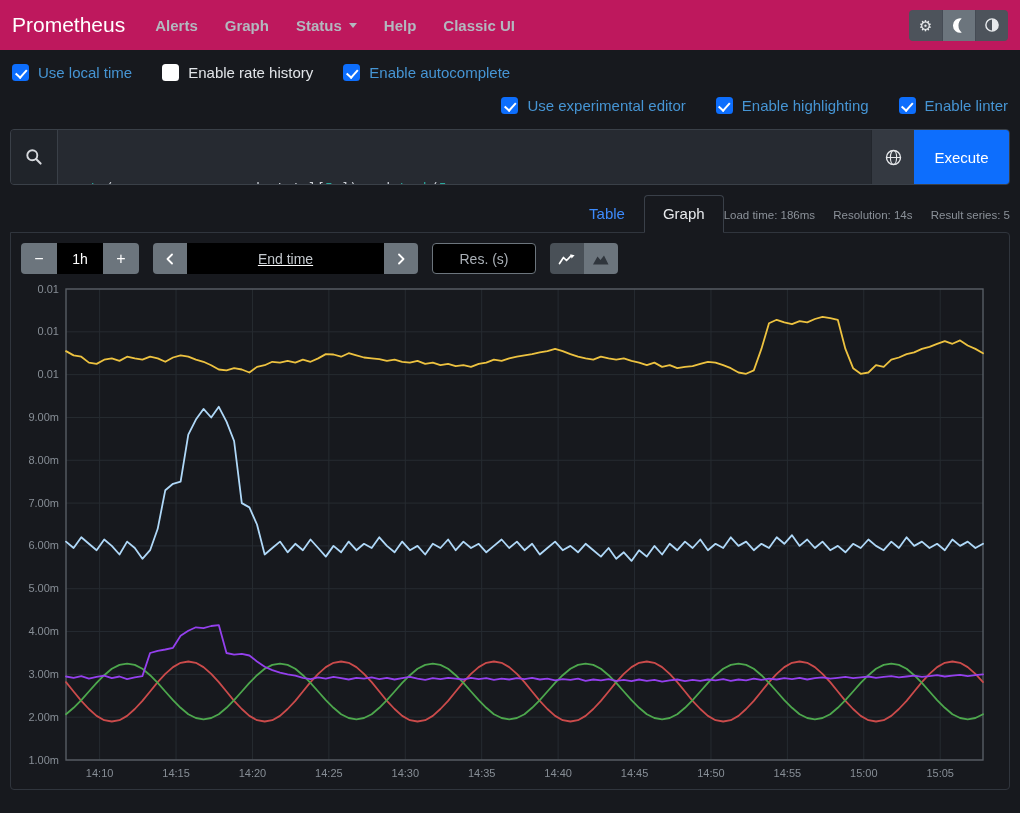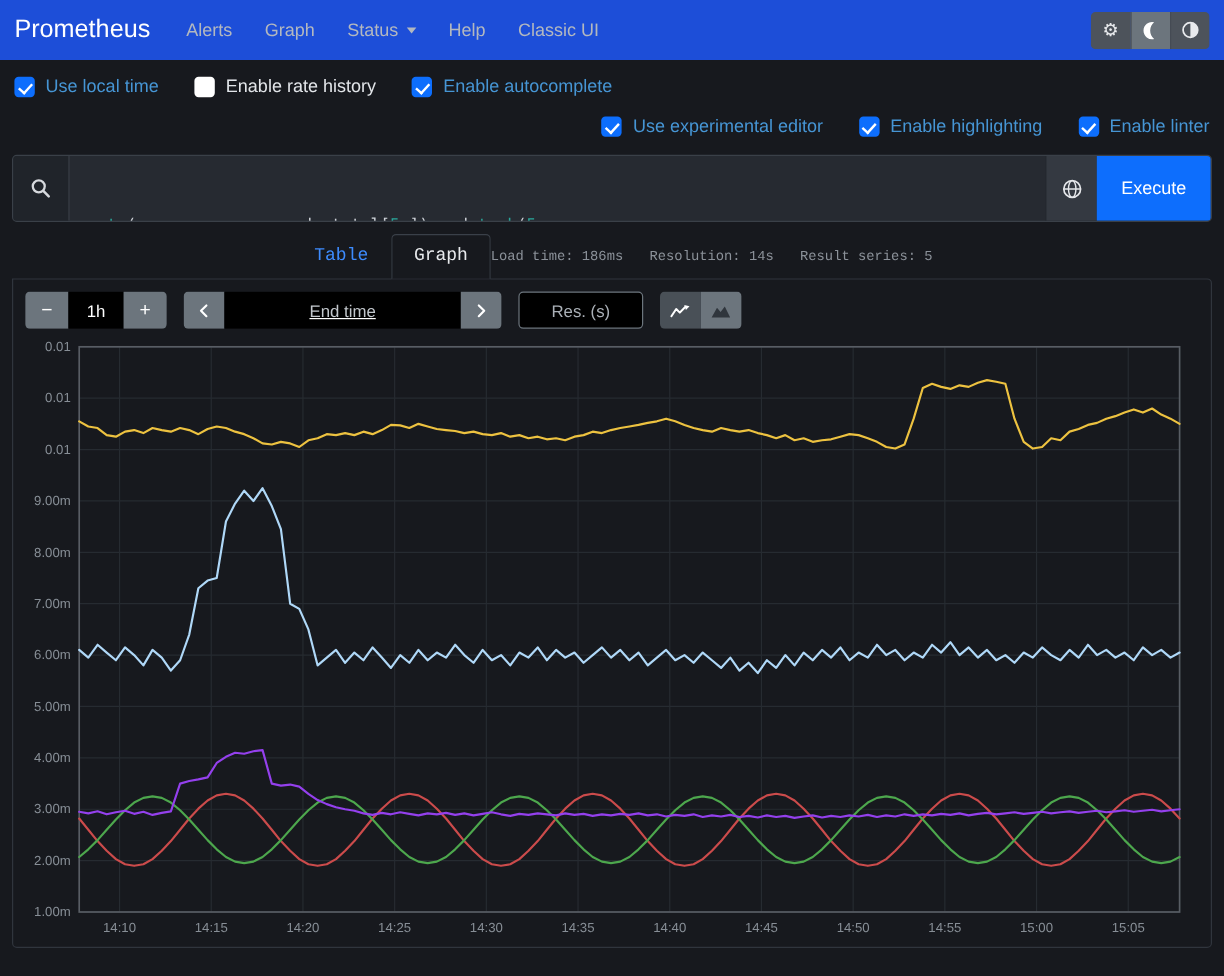--- a/index.html
+++ b/index.html
@@ -4,25 +4,25 @@
 <style>
   * { box-sizing: border-box; margin: 0; padding: 0; }
   html,body { width:1020px; height:813px; overflow:hidden; }
   body {
     background:#17191e;
     font-family:"Liberation Sans", sans-serif;
     color:#e8eaed;
   }
   
   .navbar {
-    height:50px; background:#1d4ed8;
+    height:50px; background:#be185d;
     display:flex; align-items:center; padding:0 12px;
   }
   .brand { font-size:21px; color:#ffffff; margin-right:30px; cursor:pointer; }
-  .nav-links { display:flex; align-items:center; gap:27px; flex:1; }
+  .nav-links { display:flex; align-items:center; gap:27px; flex:1;font-weight:bold; }
   .nav-link { font-size:15px; color:#b3b8bf; text-decoration:none; cursor:pointer; display:flex; align-items:center; }
   .caret { display:inline-block; width:0; height:0; margin-left:7px;
     border-left:4.5px solid transparent; border-right:4.5px solid transparent;
     border-top:5px solid #b3b8bf; }
   .theme-group { display:flex; border-radius:4px; overflow:hidden; }
   .theme-btn { width:33px; height:31px; display:flex; align-items:center; justify-content:center;
     background:#4d535b; border:none; cursor:pointer; color:#e8eaed; }
   .theme-btn.active { background:#6c757d; }
   .theme-btn + .theme-btn { border-left:1px solid #454b54; }
   .gear-glyph { font-size:15px; line-height:1; color:#e8eaed; }
@@ -47,21 +47,21 @@
     display:flex; align-items:center; justify-content:center; flex:0 0 auto; }
   .q-code { flex:1; padding:8px 0 0 15px; font-family:"DejaVu Sans Mono", monospace;
     font-size:13.5px; line-height:20px; white-space:pre; cursor:text; }
   .tk-fn { color:#2aa79b; } .tk-d { color:#2aa79b; }
   .tk-p { color:#ced2d8; }
   .q-globe { width:43px; background:#343941; border-left:1px solid #22262c;
     display:flex; align-items:center; justify-content:center; cursor:pointer; flex:0 0 auto; }
   .q-exec { width:95px; background:#0d6efd; color:#fff; font-size:15px; border:none;
     cursor:pointer; font-family:inherit; }
   
-  .results-row { margin:10px 10px 0; display:flex; justify-content:center; align-items:flex-end;font-family:Liberation Mono, monospace; }
+  .results-row { margin:10px 10px 0; display:flex; justify-content:flex-end; align-items:flex-end; }
   .tabs { display:flex; }
   .tab { font-size:15px; padding:9px 18px; border-radius:4px 4px 0 0; cursor:pointer;
     border:1px solid transparent; }
   .tab.inactive { color:#3d8bfd; }
   .tab.active { color:#e8eaed; border-color:#3a4049; border-bottom-color:#17191e; margin-bottom:-1px; z-index:2; position:relative; }
   .stats { font-size:11.5px; color:#8b9199; padding-bottom:11px; }
   .stats span + span { margin-left:15px; }
   
   .panel { margin:0 10px 4px; border:1px solid #30353d; border-radius:0 4px 4px 4px; }
   .controls { display:flex; gap:14px; padding:10px; }

